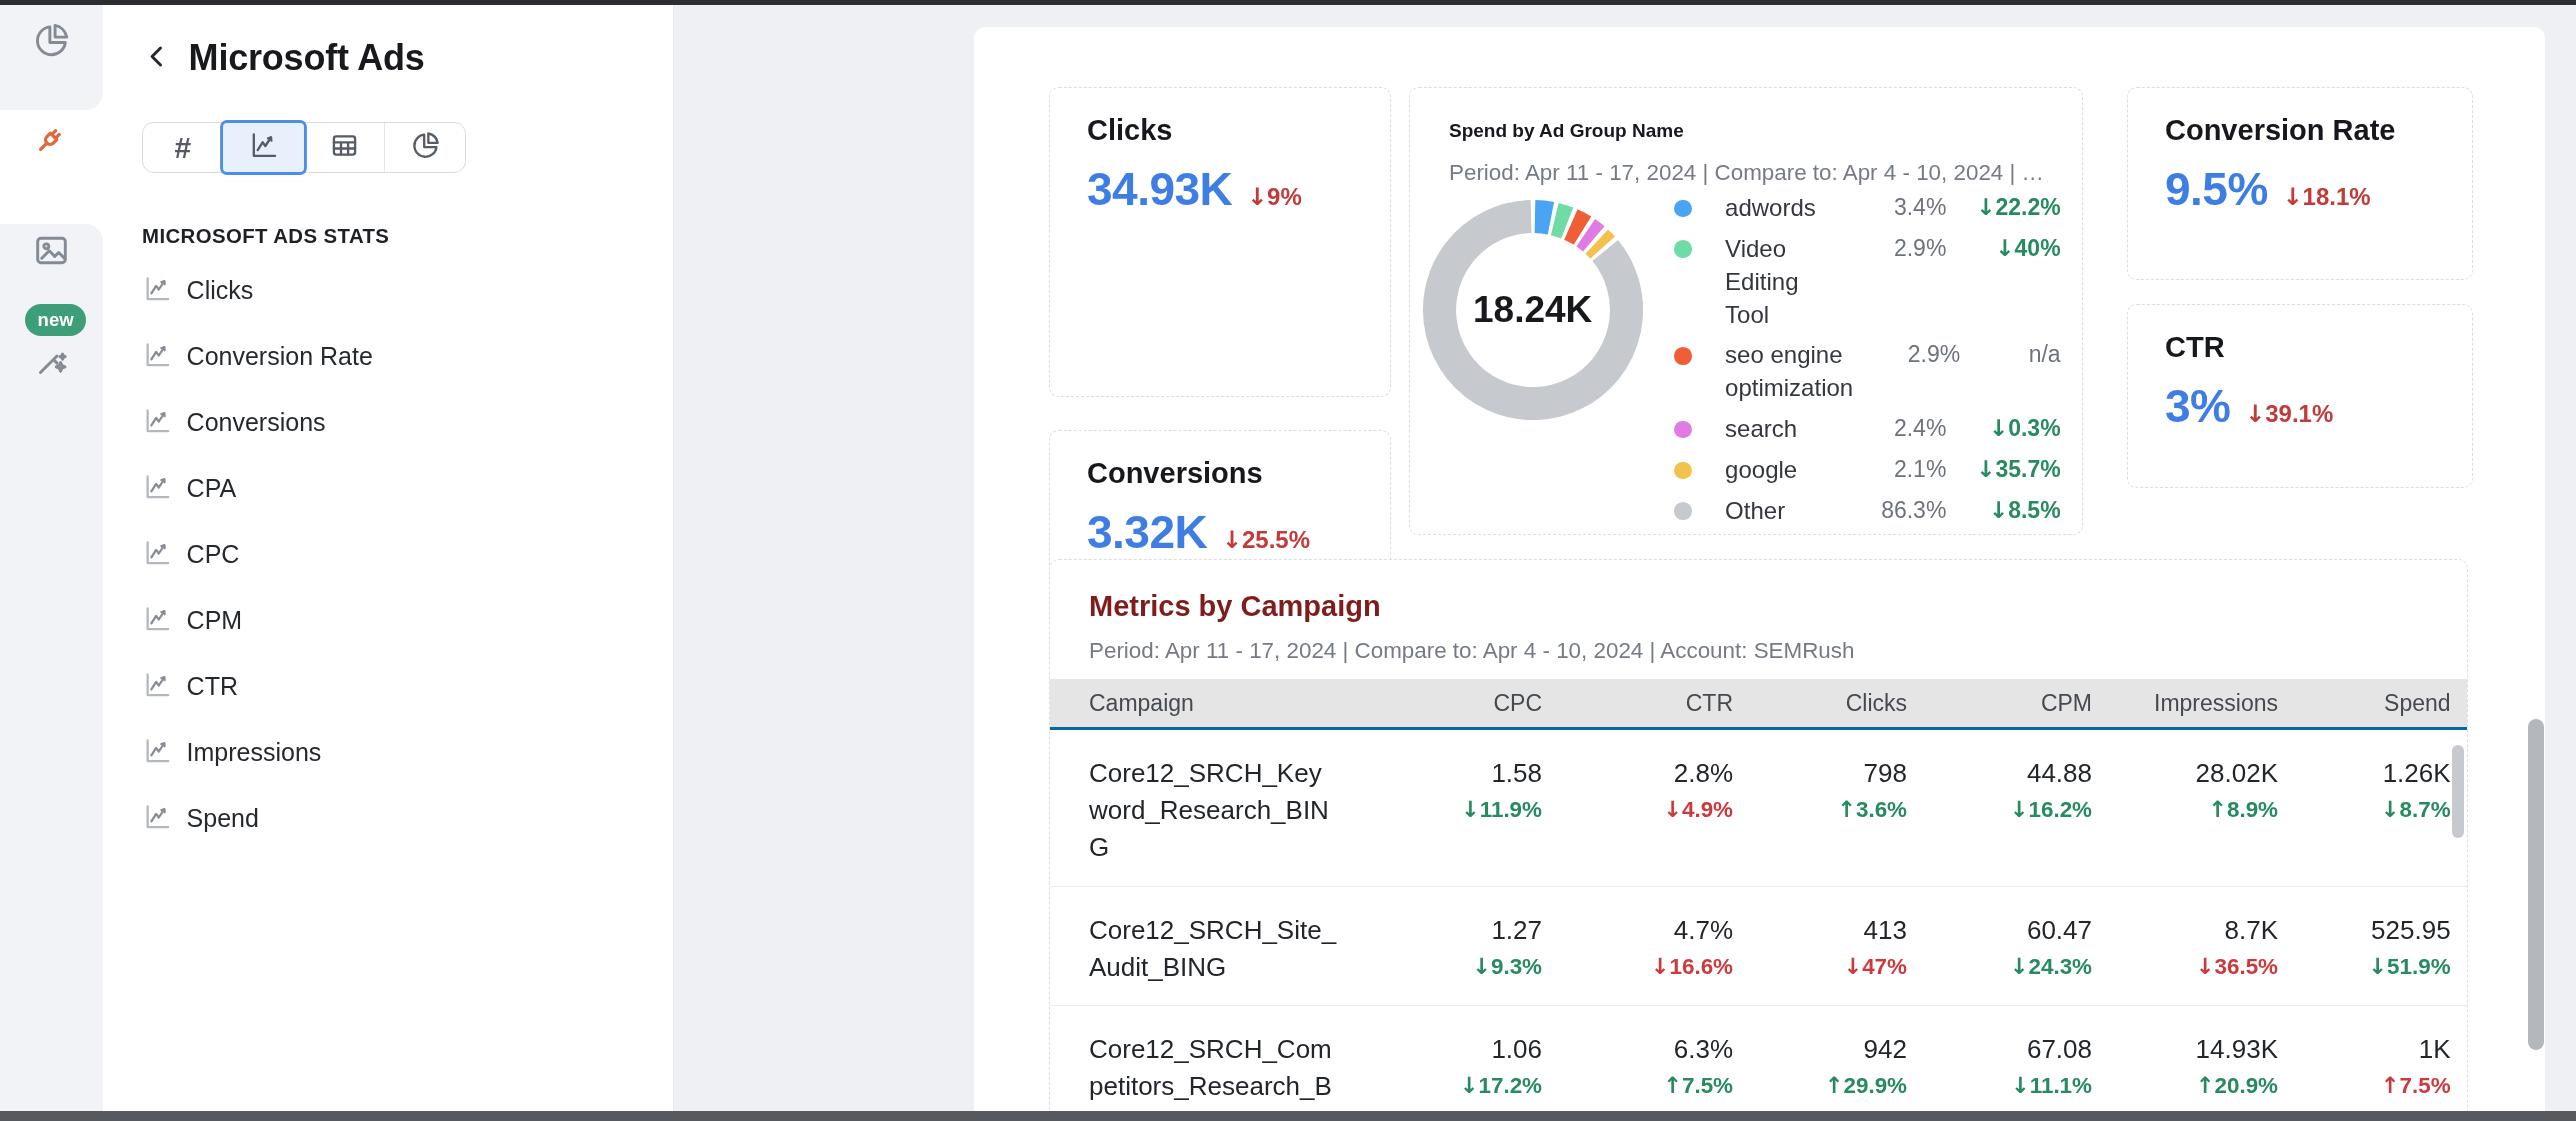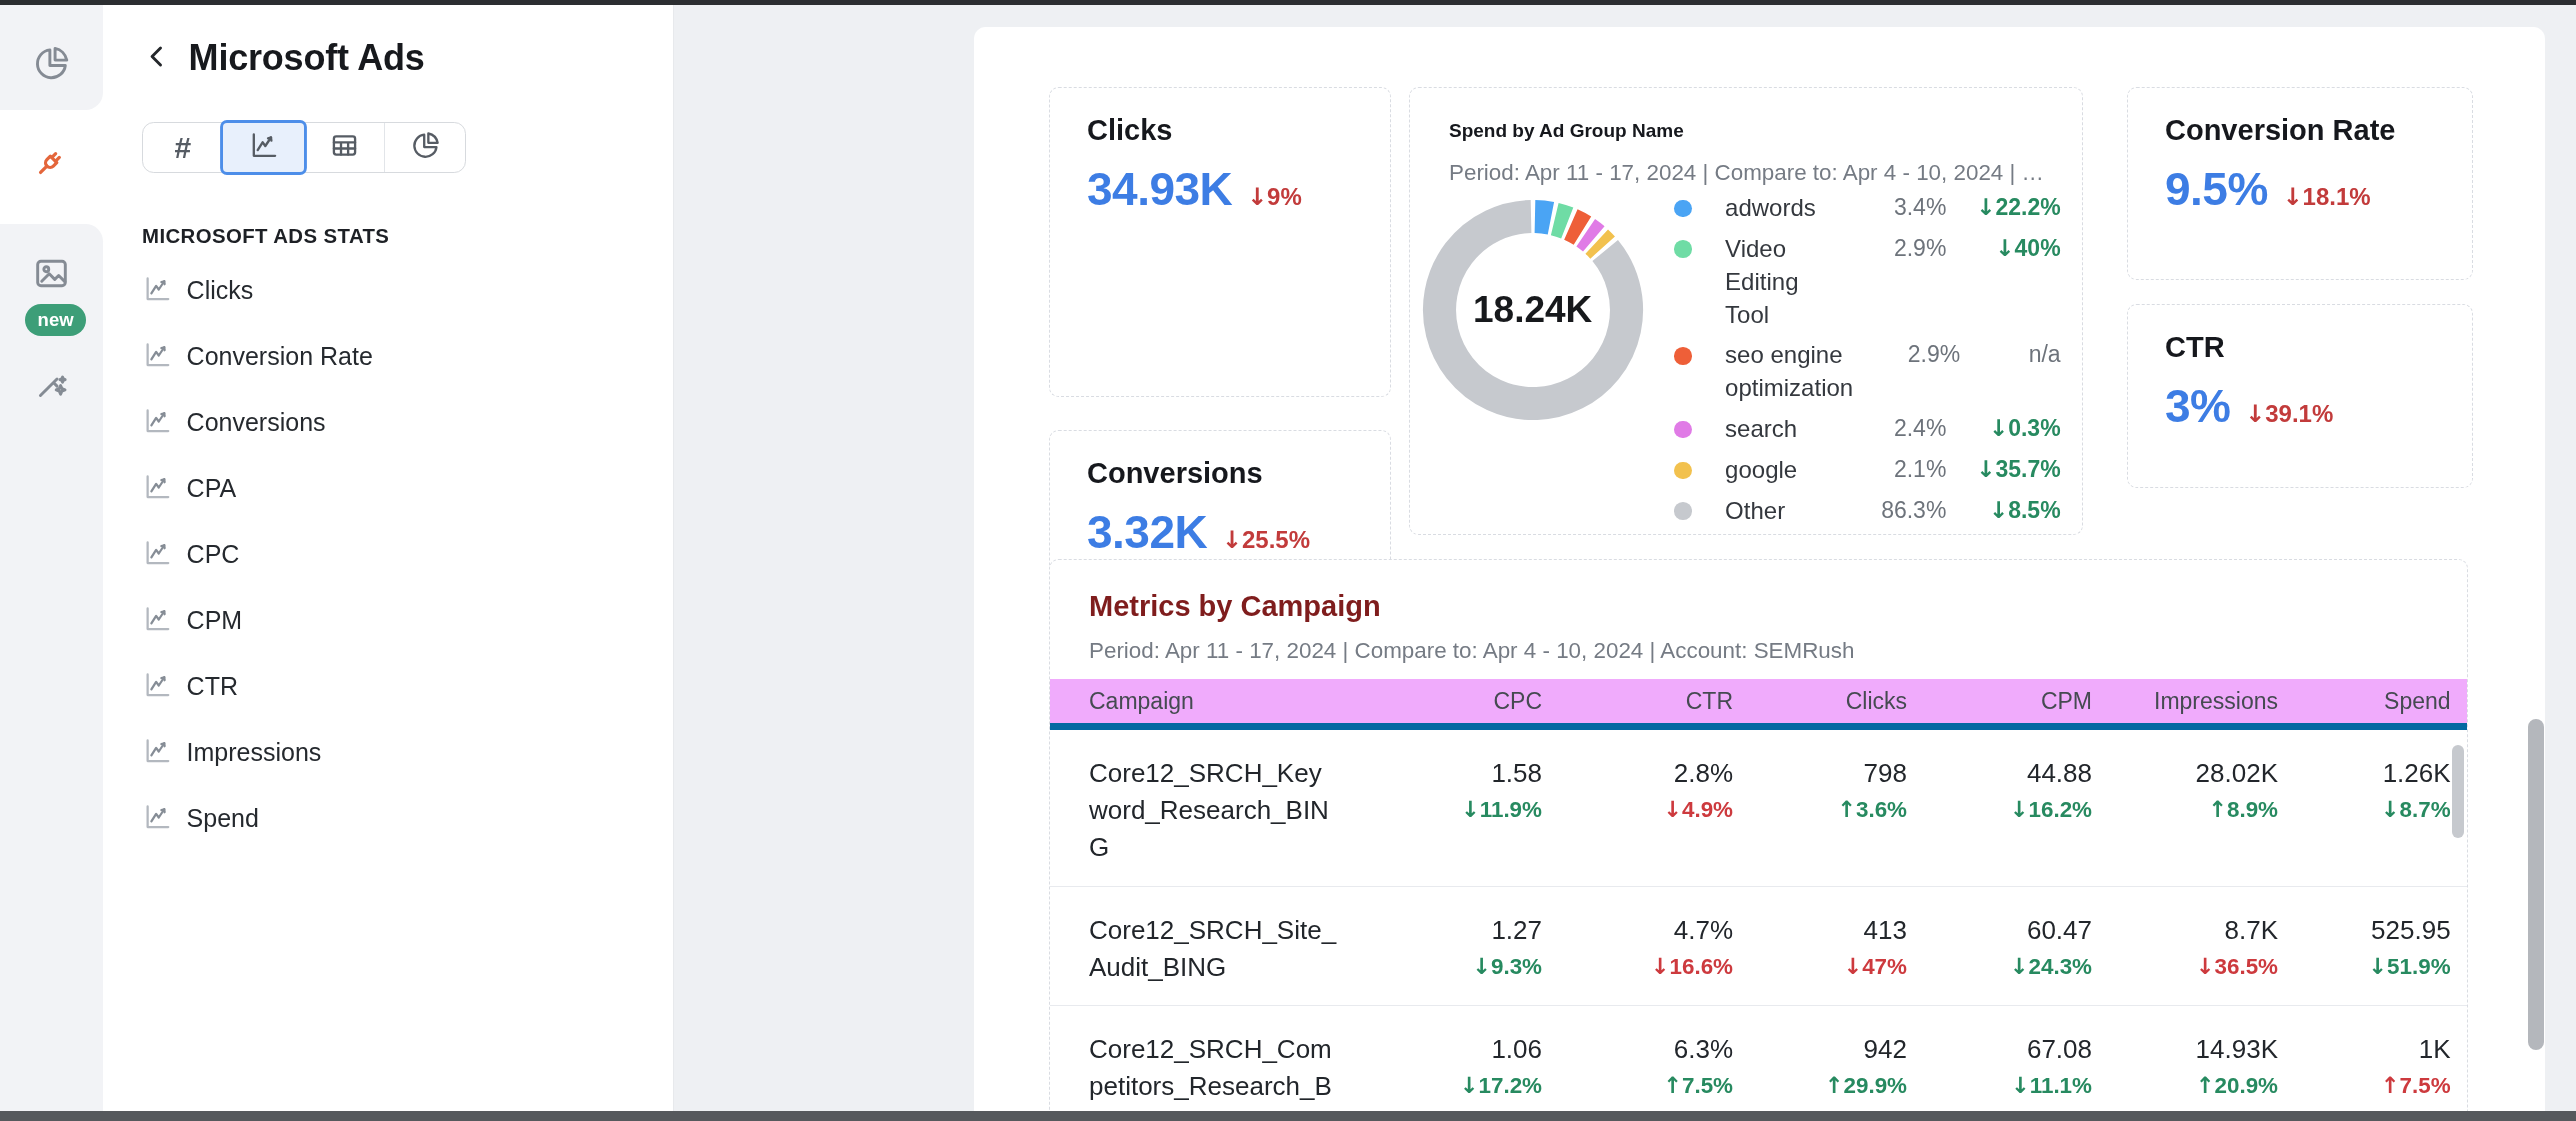--- a/index.html
+++ b/index.html
@@ -7,21 +7,21 @@
     font-family:"Liberation Sans", sans-serif; background:#fff; }
   .top-strip { position:absolute; left:0; top:0; width:2576px; height:4.9px; background:#2c2e31; z-index:60; }
   .bottom-strip { position:absolute; left:0; bottom:0; width:2576px; height:9.7px; background:#56595d; z-index:60; }
   .app { display:flex; width:2576px; height:1122px; }
 
   
   .rail { position:relative; width:103px; background:#fff; flex:none; }
   .rail-seg { position:absolute; left:0; width:103px; background:#f2f3f6; }
   .rail-seg.seg-top { top:0; height:110px; border-bottom-right-radius:17.5px; }
   .rail-seg.seg-bottom { top:224px; bottom:0; border-top-right-radius:17.5px; }
-  .rail-item { position:absolute; left:0; width:103px; height:89px; display:flex; align-items:center; justify-content:center; cursor:pointer; }
+  .rail-item { position:absolute; left:0; width:103px; height:89px; display:flex; align-items:flex-start; justify-content:center; cursor:pointer; }
   .rail-item svg { width:39px; height:39px; }
   .ri-1 { top:21.4px; } .ri-2 { top:119px; } .ri-3 { top:231px; } .ri-4 { top:342px; }
   .new-badge { position:absolute; left:25px; top:185px; background:#3d9e78; color:#fff;
     font-size:18.5px; font-weight:700; padding:4.9px 12.6px; border-radius:16.5px; z-index:2; }
 
   
   .panel { width:571px; flex:none; background:#fff; border-right:1.9px solid #e7e9ec; padding:0 39px; }
   .panel-header { display:flex; align-items:center; gap:15.6px; margin-top:37px; }
   .back-btn { width:31px; height:31px; display:flex; align-items:center; justify-content:center; cursor:pointer; }
   .panel-title { font-size:36px; font-weight:700; color:#17191d; letter-spacing:-0.2px; }
@@ -67,21 +67,21 @@
   .legend-dot { width:17.5px; height:17.5px; border-radius:50%; flex:none; margin:8.7px 13.6px 0 0; }
   .legend-label { flex:1; max-width:146px; font-size:24px; color:#34383e; line-height:33px;margin-left:20px; }
   .legend-pct { width:107px; text-align:right; font-size:23px; color:#6d737b; line-height:33px; }
   .legend-chg { flex:1; text-align:right; font-size:23px; font-weight:600; color:#278a60; line-height:33px; }
   .legend-chg.na { color:#6d737b; font-weight:400; }
 
   .w-table { padding:29px 0 0; }
   .tbl-title { padding:0 39px; font-size:29px; font-weight:700; color:#7f1d1d; line-height:35px; }
   .tbl-subtitle { padding:0 39px; margin-top:13.6px; font-size:22.4px; color:#757b84; }
   .grid-head, .grid-row { display:grid; grid-template-columns:311px 181px 191px 174px 185px 186px 192px; }
-  .grid-head { margin-top:15.6px; height:51px; background:#f0abfc; border-bottom:7px solid #0369a1; }
+  .grid-head { margin-top:15.6px; height:51px; background:#e5e5e5; border-bottom:3px solid #0369a1; }
   .th { display:flex; align-items:center; font-size:23px; color:#454a51; }
   .th.c-campaign { padding-left:39px; }
   .th.num { justify-content:flex-end; }
   .th.c-spend { padding-right:19.4px; }
   .grid-row { border-bottom:1px solid #e8eaee; cursor:pointer; }
   .cell { padding:25px 0 19.4px; }
   .cell.num { text-align:right; }
   .cell.c-spend { padding-right:19.4px; }
   .campaign-name { padding-left:39px; padding-right:23px; font-size:26px; color:#22262b; line-height:37px; word-break:break-all; }
   .val { font-size:26px; color:#22262b; line-height:37px; }

